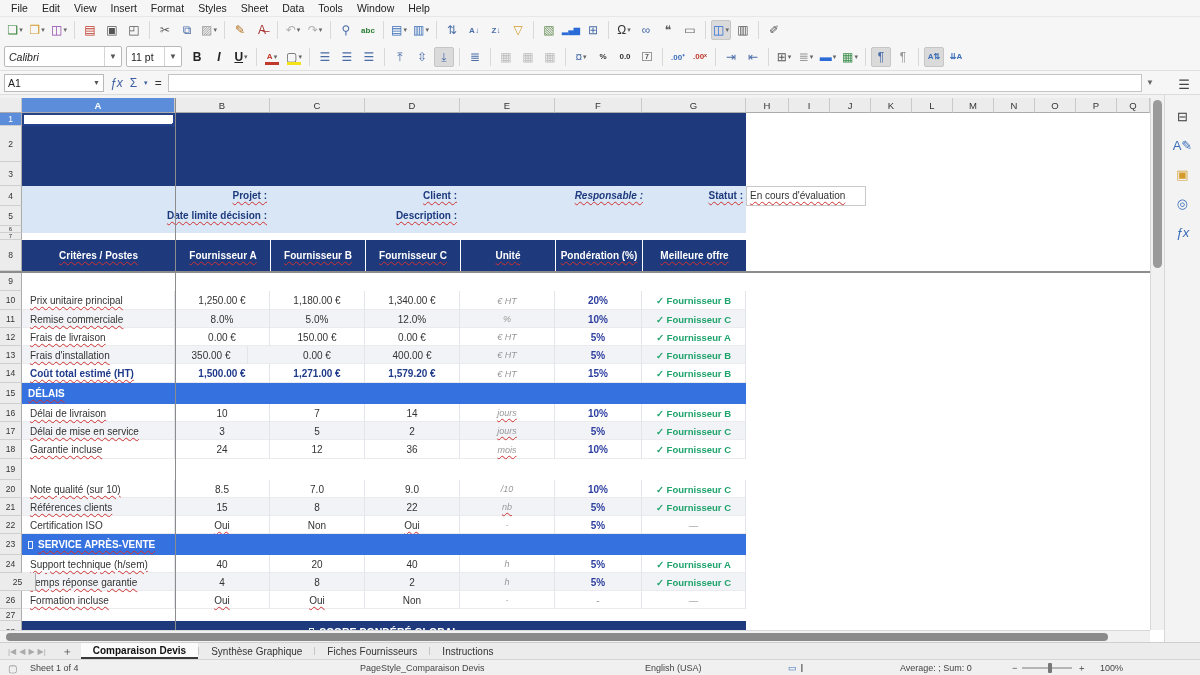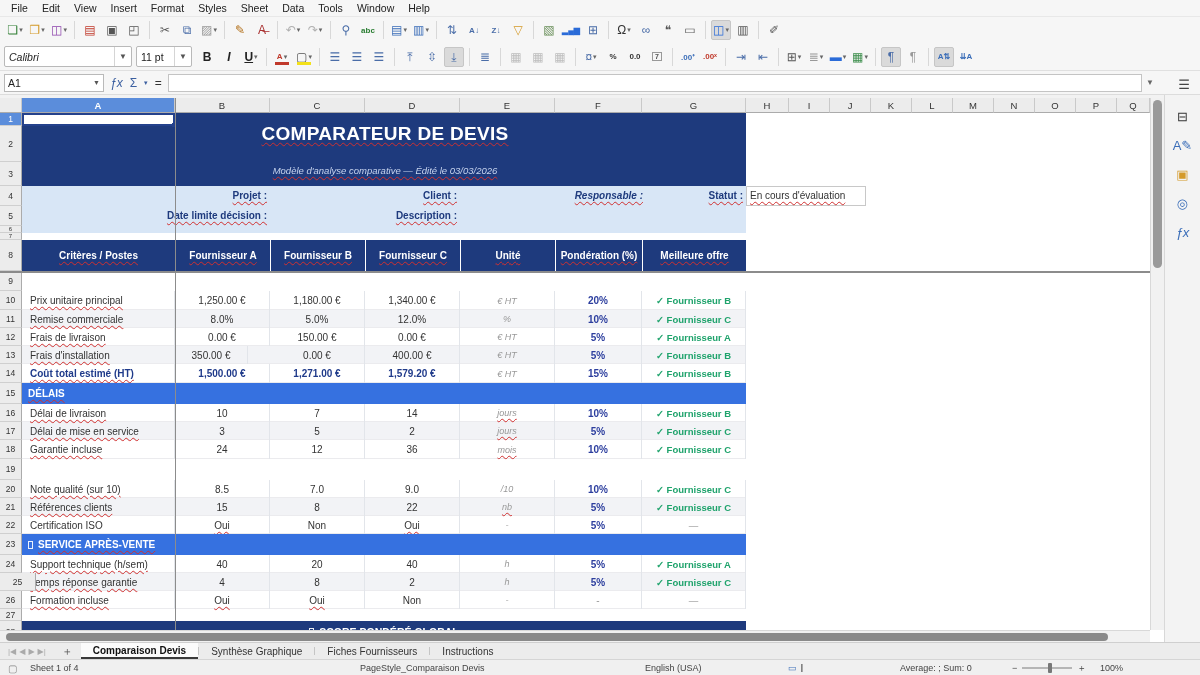--- a/index.html
+++ b/index.html
@@ -209,21 +209,21 @@
     </span>
     <span class="tb-btn">
       <span style="color: rgb(85, 85, 85);">▥</span>
     </span>
     <span class="tb-sep"></span>
     <span class="tb-btn">
       <span style="color: rgb(85, 85, 85);">✐</span>
     </span>
   </div>
 <div class="toolbar" id="toolbar-fmt">
-  <div class="combo" style="width:128px">
+  <div class="combo" style="width:118px">
     <span style="font-style:italic">Calibri</span>
       <span class="dd">▼</span>
   </div>
   <div class="combo" style="width:56px">
     <span>11 pt</span>
       <span class="dd">▼</span>
   </div>
   <span id="fmt-anchor"></span>
 <span class="tb-btn">
       <span style="color: rgb(34, 34, 34); font-weight: bold; font-size: 12px;">B</span>
@@ -353,22 +353,20 @@
       <span style="color: rgb(51, 51, 51);">=</span>
     </div>
   <div class="inputline"></div>
   <span style="font-size:8px;color:#666;margin-right:42px">▼</span>
 </div>
 
 <span id="hamburger">☰</span>
 
 <div id="sheet">
 
-  <div class="abs layer-text cell-title sq" style="left:175px;top:25px;width:420px;">COMPARATEUR DE DEVIS</div>
-  <div class="abs layer-text cell-subtitle sq" style="left:175px;top:67px;width:420px;">Modèle d'analyse comparative — Édité le 03/03/2026</div>
 
   <div class="abs layer-text ilabel sq" style="left:100px;top:88px;width:167px;line-height:20px;">Projet :</div>
   <div class="abs layer-text ilabel sq" style="left:290px;top:88px;width:167px;line-height:20px;">Client :</div>
   <div class="abs layer-text ilabel sq" style="left:476px;top:88px;width:167px;line-height:20px;font-style:italic;">Responsable :</div>
   <div class="abs layer-text ilabel sq" style="left:620px;top:88px;width:123px;line-height:20px;">Statut :</div>
   <div class="abs layer-text ivalue sq" style="left:750px;top:88px;width:140px;line-height:20px;">En cours d'évaluation</div>
   <div class="abs layer-text ilabel sq" style="left:100px;top:108px;width:167px;line-height:20px;">Date limite décision :</div>
   <div class="abs layer-text ilabel sq" style="left:290px;top:108px;width:167px;line-height:20px;">Description :</div>
 
   <div class="abs footerband" style="left:22px;top:523px;width:724px;height:22px;">

